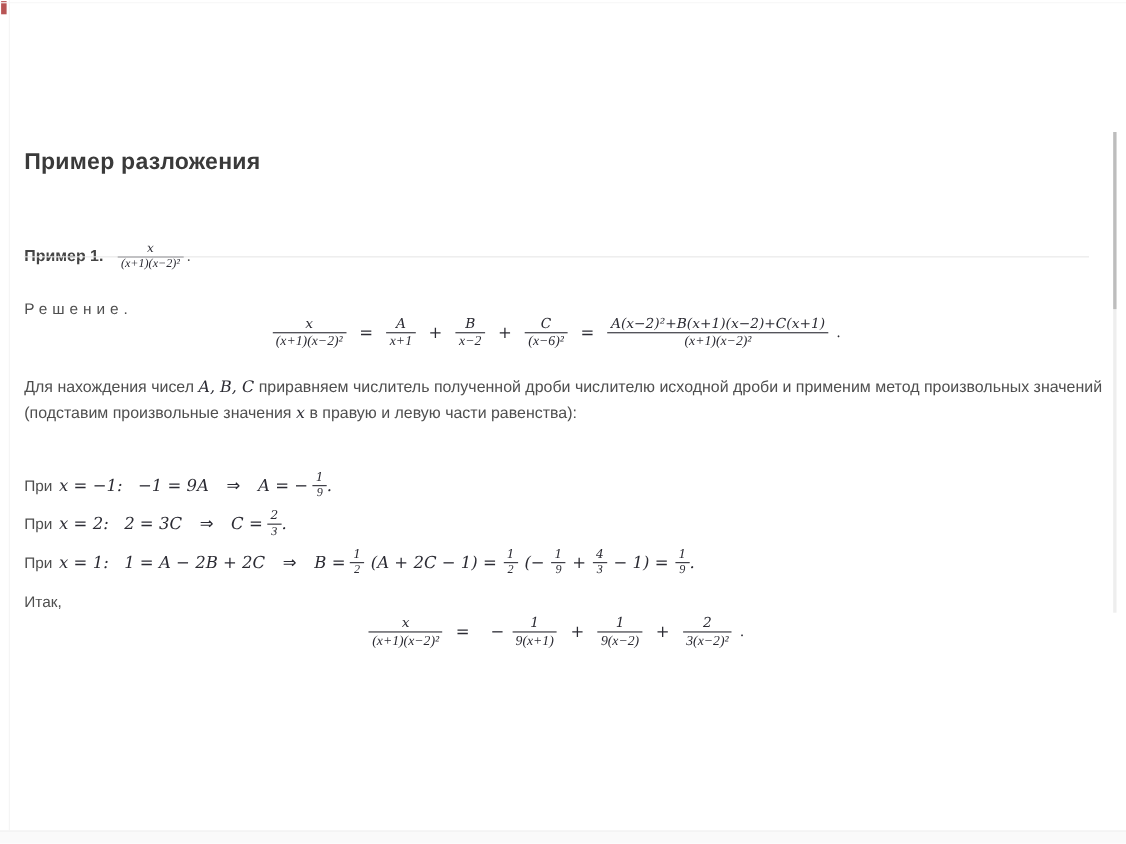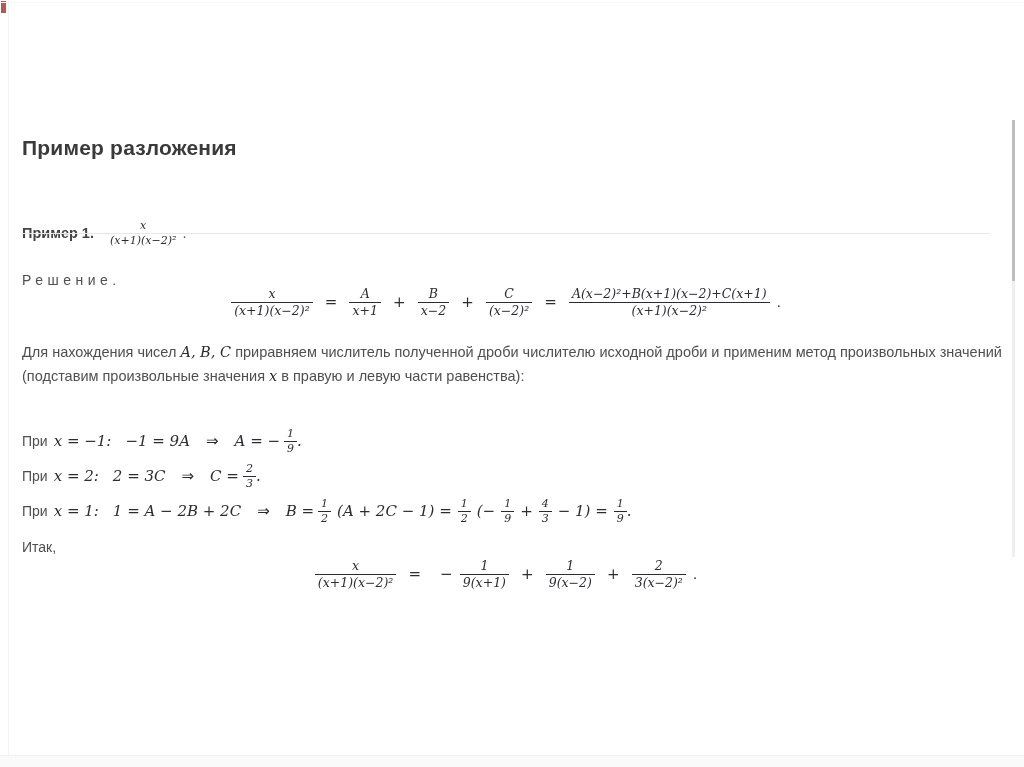--- a/index.html
+++ b/index.html
@@ -29,21 +29,21 @@
               letter-spacing:4.5px;margin-top:12px; }
   .para { position:absolute; left:22px; top:340px; width:985px; font-size:14.5px;
           line-height:24px; color:#4f4f4f; }
   .itak { position:absolute; left:22px; top:539px; font-size:14px; color:#4f4f4f; }
 
   
   .math { font-family:"DejaVu Serif", serif; font-style:italic; color:#2b2b33;text-align:right; }
   .upright { font-style:normal; }
   .frac { display:inline-block; vertical-align:middle; text-align:center; line-height:1.25; }
   .frac .num { display:block; border-bottom:1px solid #2b2b33; padding:0 3px; }
-  .frac .den { display:block; padding:0 3px; }
+  .frac .den { display:block; padding:0 3px;font-family:Liberation Serif, serif; }
 
   .eq-display { position:absolute; left:22px; right:34px; text-align:center; }
   .eq-main  { top:286px; }
   .eq-subst { top:396px; font-size:15.5px; }
   .eq-final { top:558px; }
   .eq-display .op { font-size:15px; margin:0 7px; vertical-align:middle; }
   .eq-display .frac { font-size:12.5px; }
   .eq-display .tail { font-size:13px; vertical-align:middle; margin-left:2px; }
 
   .example-line .frac { font-size:11px; margin-left:8px; }
@@ -96,21 +96,21 @@
       <span class="den">x+1</span>
     </span>
     <span class="op upright">+</span>
     <span class="frac">
       <span class="num">B</span>
       <span class="den">x−2</span>
     </span>
     <span class="op upright">+</span>
     <span class="frac">
       <span class="num">C</span>
-      <span class="den">(x−2)²</span>
+      <span class="den">(x−6)²</span>
     </span>
     <span class="op upright">=</span>
     <span class="frac">
       <span class="num">A(x−2)²+B(x+1)(x−2)+C(x+1)</span>
       <span class="den">(x+1)(x−2)²</span>
     </span>
     <span class="tail upright">.</span>
   </div>
 
   <p class="para">

